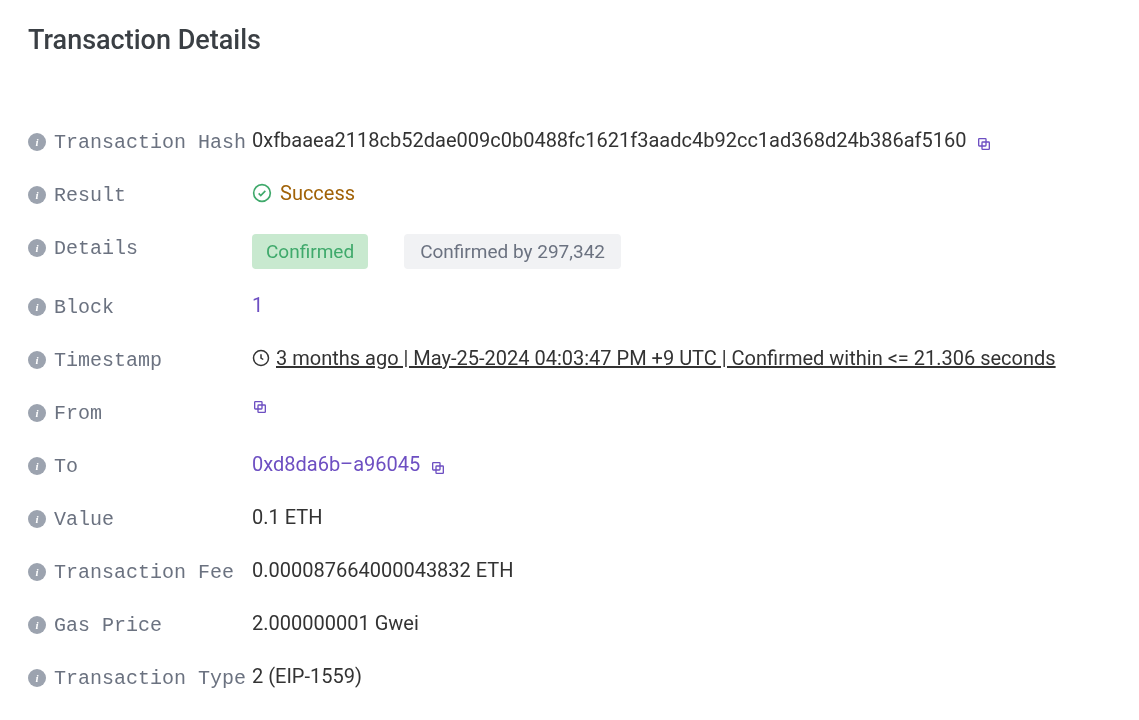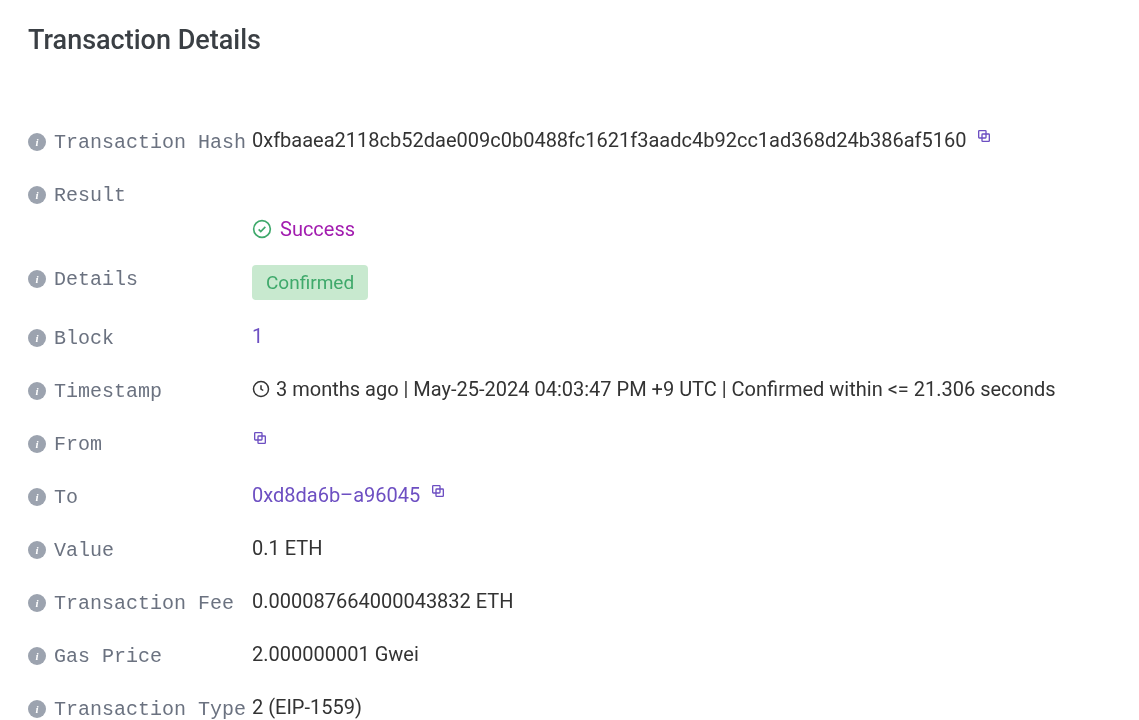--- a/index.html
+++ b/index.html
@@ -43,43 +43,42 @@
   font-size: 11px;
   font-weight: 700;
   flex-shrink: 0;
   margin-top: 5px;
   font-style: italic;
   font-family: Georgia, serif;
 }
 .value-cell {
   flex: 1;
   display: flex;
-  align-items: flex-start;
+  align-items: flex-end;
   gap: 10px;
   font-size: 20px;
   color: #333;
   flex-wrap: wrap;
 }
 .value-text { color: #333; }
 .link-text { color: #6d4fc2; }
 .copy-icon {
   width: 16px;
   height: 16px;
   display: inline-flex;
   align-items: center;
   justify-content: center;
   cursor: pointer;
 }
 .copy-icon svg { width: 16px; height: 16px; stroke: #6d4fc2; fill: none; stroke-width: 2; }
 .success {
-  color: #a21caf;
+  color: #a16207;
   display: inline-flex;
   align-items: center;
   gap: 8px;
-  margin-top: 36px;
 }
 .success-icon {
   width: 20px; height: 20px;
   display: inline-flex; align-items: center; justify-content: center;
 }
 .success-icon svg { width: 20px; height: 20px; }
 .badge-confirmed {
   background: #c8e9cf;
   color: #3fa96b;
   padding: 6px 14px;
@@ -94,21 +93,21 @@
   font-size: 19px;
   margin-left: 18px;
 }
 .status-row .value-cell { gap: 18px; }
 .clock-icon {
   width: 18px; height: 18px;
   display: inline-flex; align-items: center; justify-content: center;
   margin-right: 6px;
 }
 .clock-icon svg { width: 18px; height: 18px; stroke: #333; fill: none; stroke-width: 2; }
-.timestamp-text { display: inline-flex; align-items: center; }
+.timestamp-text { display: inline-flex; align-items: center; text-decoration: underline; }
 </style>
 </head>
 <body>
 
 <h1 class="page-title">Transaction Details</h1>
 
 <div class="details">
 
   <div class="row">
     <div class="label-cell">
@@ -144,20 +143,21 @@
     </div>
   </div>
 
   <div class="row status-row">
     <div class="label-cell">
       <span class="info-icon">i</span>
       <span class="label-text">Details</span>
     </div>
     <div class="value-cell">
       <span class="badge-confirmed">Confirmed</span>
+      <span class="badge-confirmedby">Confirmed by 297,342</span>
     </div>
   </div>
 
   <div class="row">
     <div class="label-cell">
       <span class="info-icon">i</span>
       <span class="label-text">Block</span>
     </div>
     <div class="value-cell">
       <span class="link-text">1</span>

